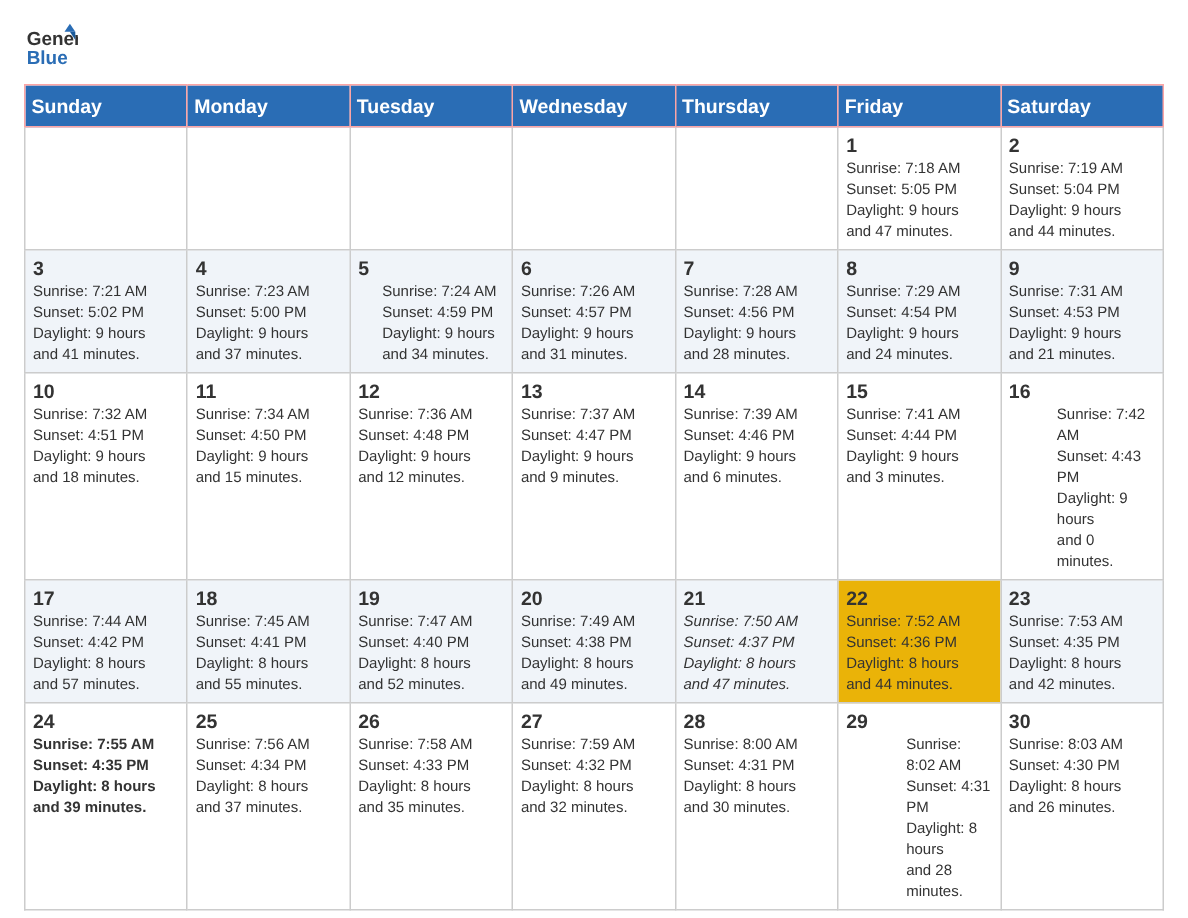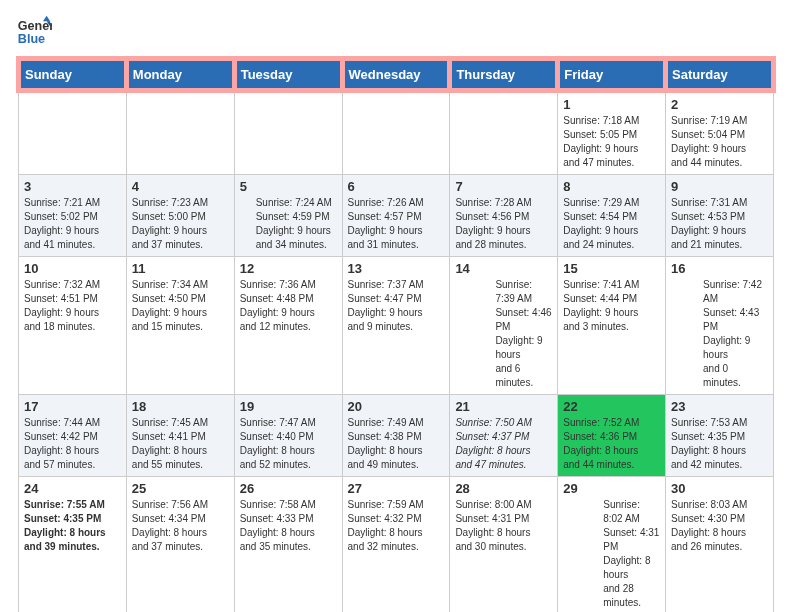--- a/index.html
+++ b/index.html
@@ -46,21 +46,21 @@
       border-collapse: collapse;
       table-layout: fixed;
     }
     .calendar-table th {
       background: #2a6db5;
       color: #fff;
       font-size: 13px;
       font-weight: bold;
       padding: 6px 4px;
       text-align: left;
-      border: 5px solid #fca5a5;
+      border: 1px solid #fca5a5;
     }
     .calendar-table td {
       vertical-align: top;
       border: 1px solid #ccc;
       padding: 4px 5px;
       height: 80px;
       font-size: 10.5px;
       color: #333;
       background: #fff;
     }
@@ -210,21 +210,21 @@
           </td>
           <td>
             <span class="day-number">13</span>
             <div class="day-info" style="white-space: pre-line;">Sunrise: 7:37 AM
 Sunset: 4:47 PM
 Daylight: 9 hours
 and 9 minutes.</div>
           </td>
           <td>
             <span class="day-number">14</span>
-            <div class="day-info" style="white-space: pre-line; margin-left: 40px;">Sunrise: 7:39 AM
+            <div class="day-info" style="white-space: pre-line;">Sunrise: 7:39 AM
 Sunset: 4:46 PM
 Daylight: 9 hours
 and 6 minutes.</div>
           </td>
           <td>
             <span class="day-number">15</span>
             <div class="day-info" style="white-space: pre-line;">Sunrise: 7:41 AM
 Sunset: 4:44 PM
 Daylight: 9 hours
 and 3 minutes.</div>
@@ -266,21 +266,21 @@
 Daylight: 8 hours
 and 49 minutes.</div>
           </td>
           <td style="background: rgb(240, 244, 249);">
             <span class="day-number">21</span>
             <div class="day-info" style="white-space: pre-line; font-style: italic;">Sunrise: 7:50 AM
 Sunset: 4:37 PM
 Daylight: 8 hours
 and 47 minutes.</div>
           </td>
-          <td style="background: #22c55e;">
+          <td style="background: #eab308;">
             <span class="day-number">22</span>
             <div class="day-info" style="white-space: pre-line;">Sunrise: 7:52 AM
 Sunset: 4:36 PM
 Daylight: 8 hours
 and 44 minutes.</div>
           </td>
           <td style="background: rgb(240, 244, 249);">
             <span class="day-number">23</span>
             <div class="day-info" style="white-space: pre-line;">Sunrise: 7:53 AM
 Sunset: 4:35 PM

